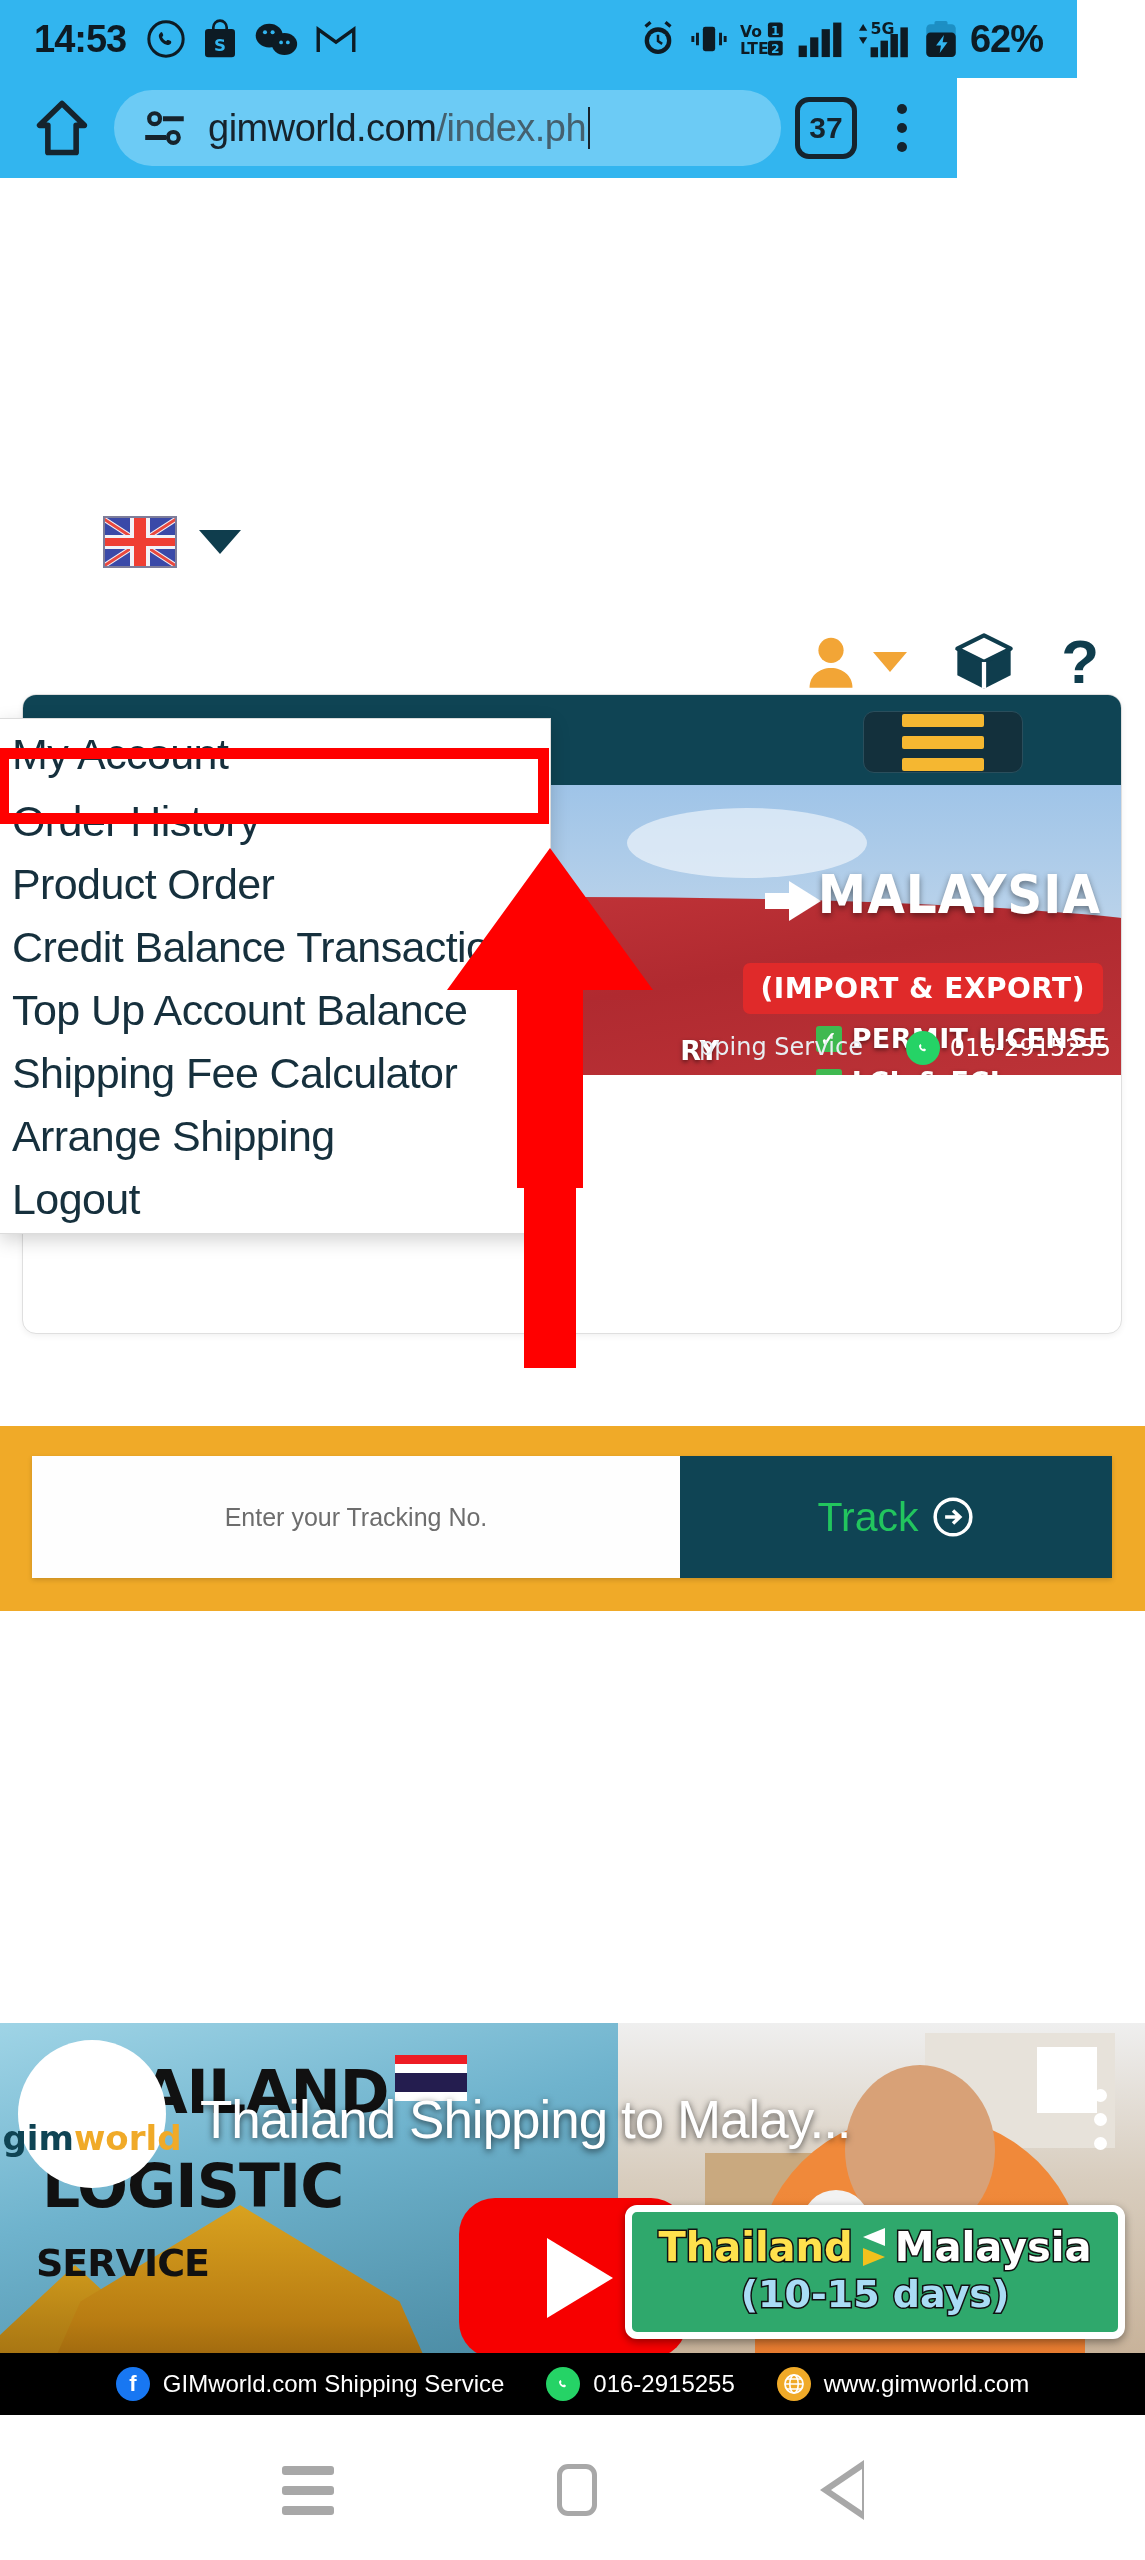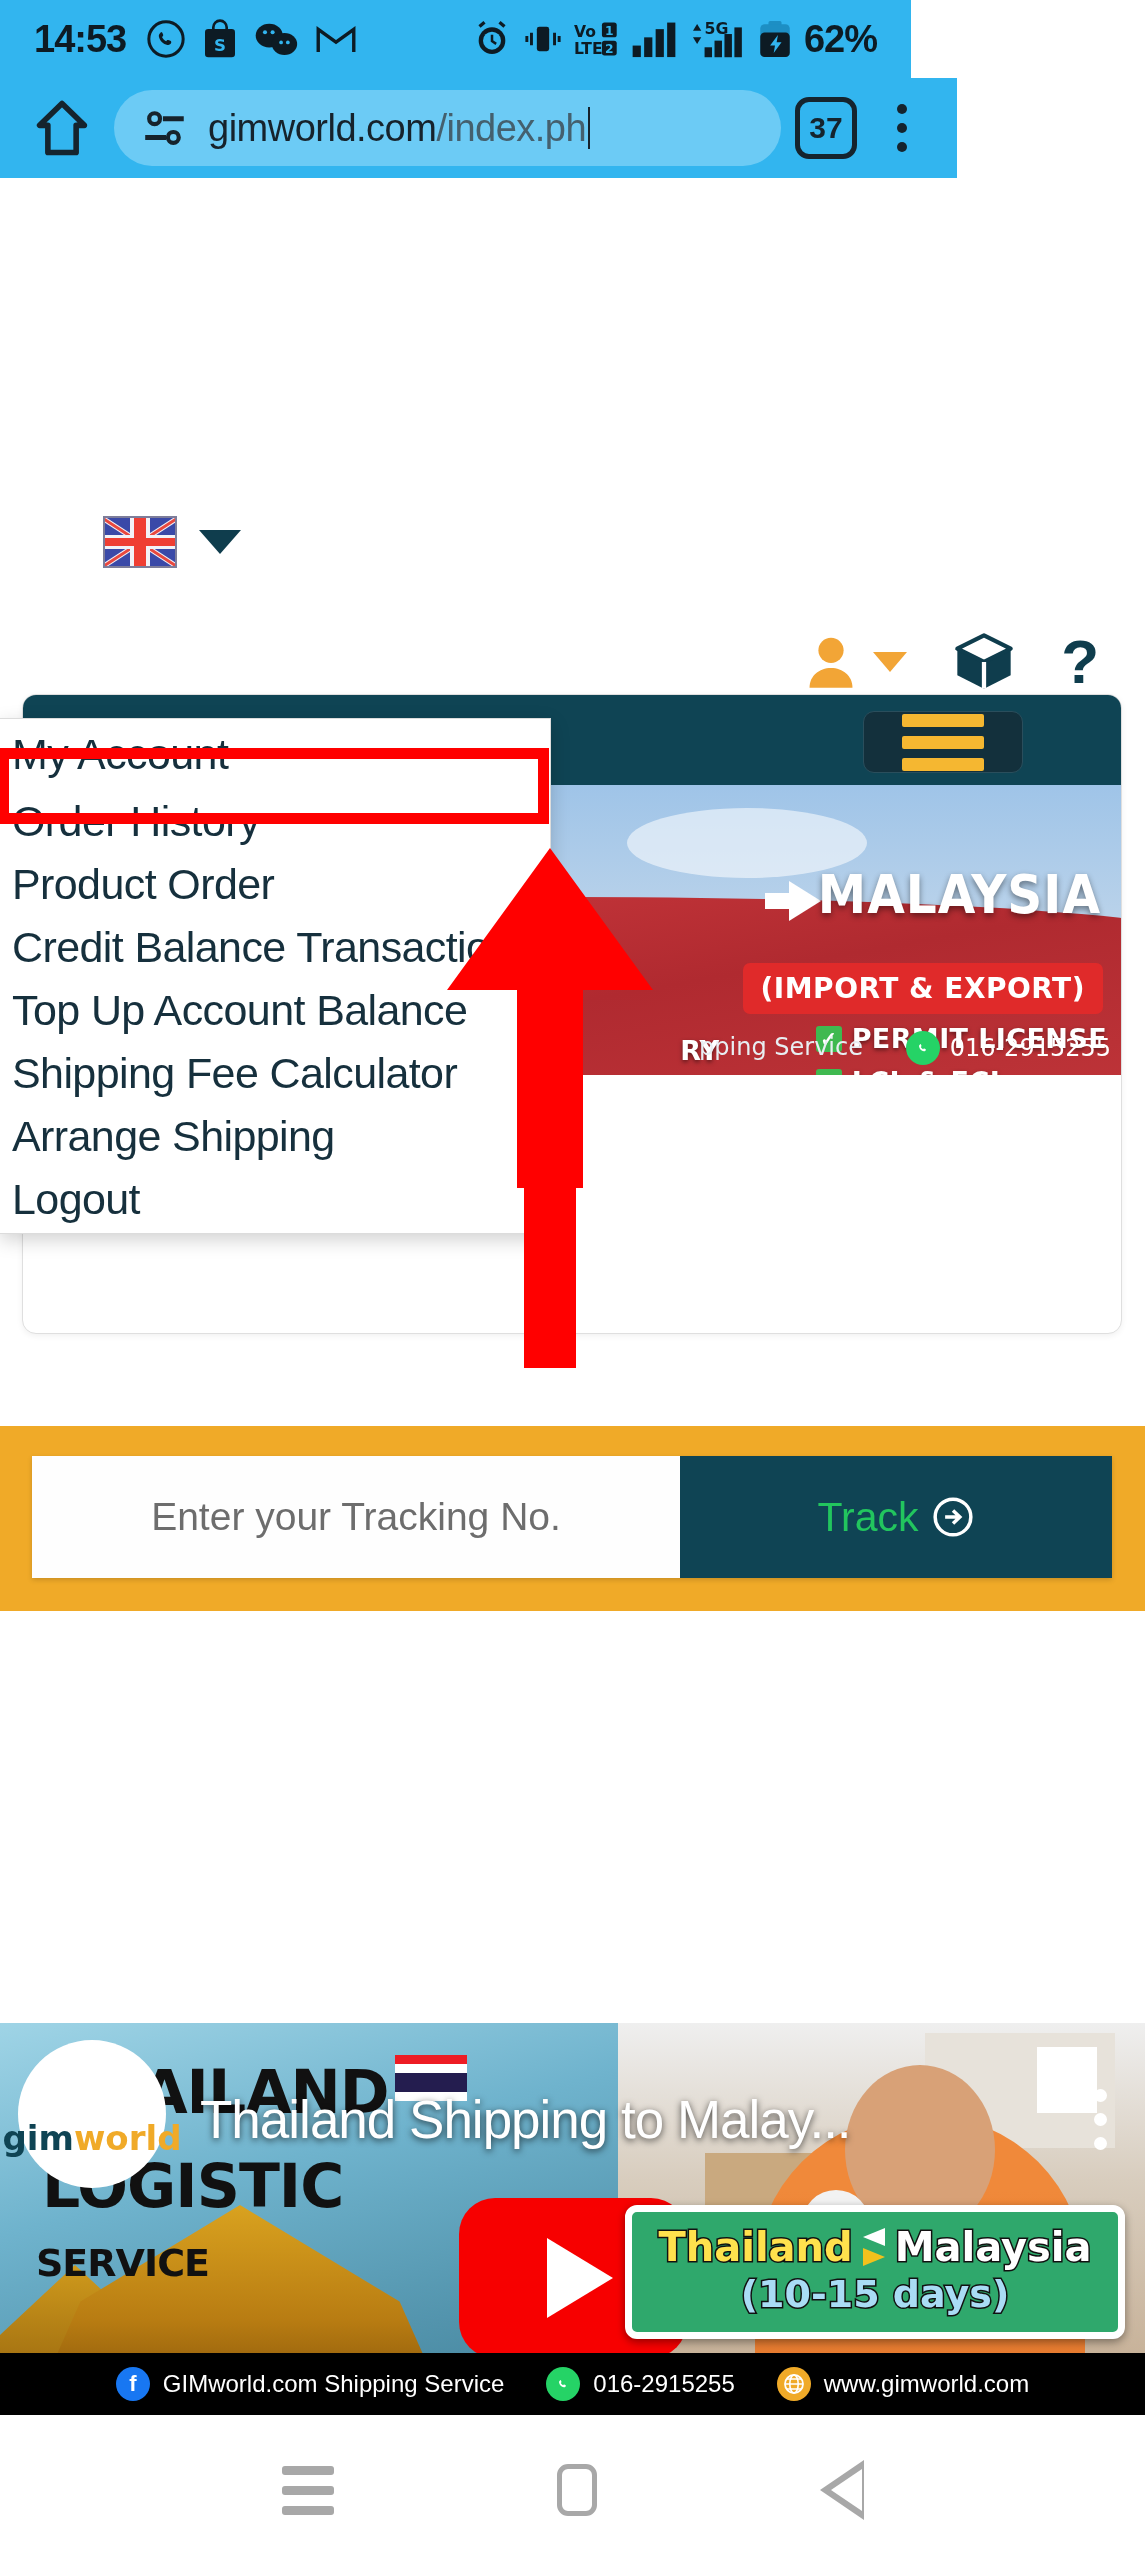--- a/index.html
+++ b/index.html
@@ -1,21 +1,21 @@
 <!DOCTYPE html>
 <html><head>
 <meta charset="utf-8">
 <style>
   * { margin:0; padding:0; box-sizing:border-box; }
   html,body { width:1145px; height:2560px; background:#ffffff;
     font-family:"Liberation Sans", sans-serif; overflow:hidden; }
 
   
   .statusbar{
-    position:absolute; left:0; top:0; width:911px; height:78px;
+    position:absolute; left:0; top:0; width:1077px; height:78px;
     background:#32b5ef; display:flex; align-items:center;
     padding:4px 34px; color:#10202a;
   }
   .sb-time{ font-size:38px; font-weight:700; letter-spacing:-1px; color:#0d1b24; }
   .sb-left-icons{ display:flex; align-items:center; gap:17px; margin-left:20px; }
   .sb-right{ margin-left:auto; display:flex; align-items:center; gap:11px; }
   .sb-ic{ display:block; }
   .sb-batt-text{ font-size:38px; font-weight:700; color:#0d1b24; letter-spacing:-1px; }
 
   
@@ -127,21 +127,21 @@
   
   .track-strip{
     position:absolute; left:0; top:1248px; width:1145px; height:185px; background:#f0aa28;
   }
   .track-inner{
     position:absolute; left:32px; top:30px; width:1080px; height:122px; display:flex;
     box-shadow:0 2px 5px rgba(0,0,0,.16);
   }
   .track-input{
     flex:1; background:#fefefe; border:none; outline:none; text-align:center;
-    font-size:39px; color:#6d6d6d; font-family:"Liberation Sans", sans-serif;
+    font-size:25px; color:#6d6d6d; font-family:"Liberation Sans", sans-serif;
   }
   .track-input::placeholder{ color:#6d6d6d; opacity:1; }
   .track-btn{
     width:432px; background:#0f4454; color:#22c55e; border:none; font-size:41px;
     display:flex; align-items:center; justify-content:center; gap:14px; cursor:pointer;
     font-family:"Liberation Sans", sans-serif;
   }
 
   
   .video-wrap{

